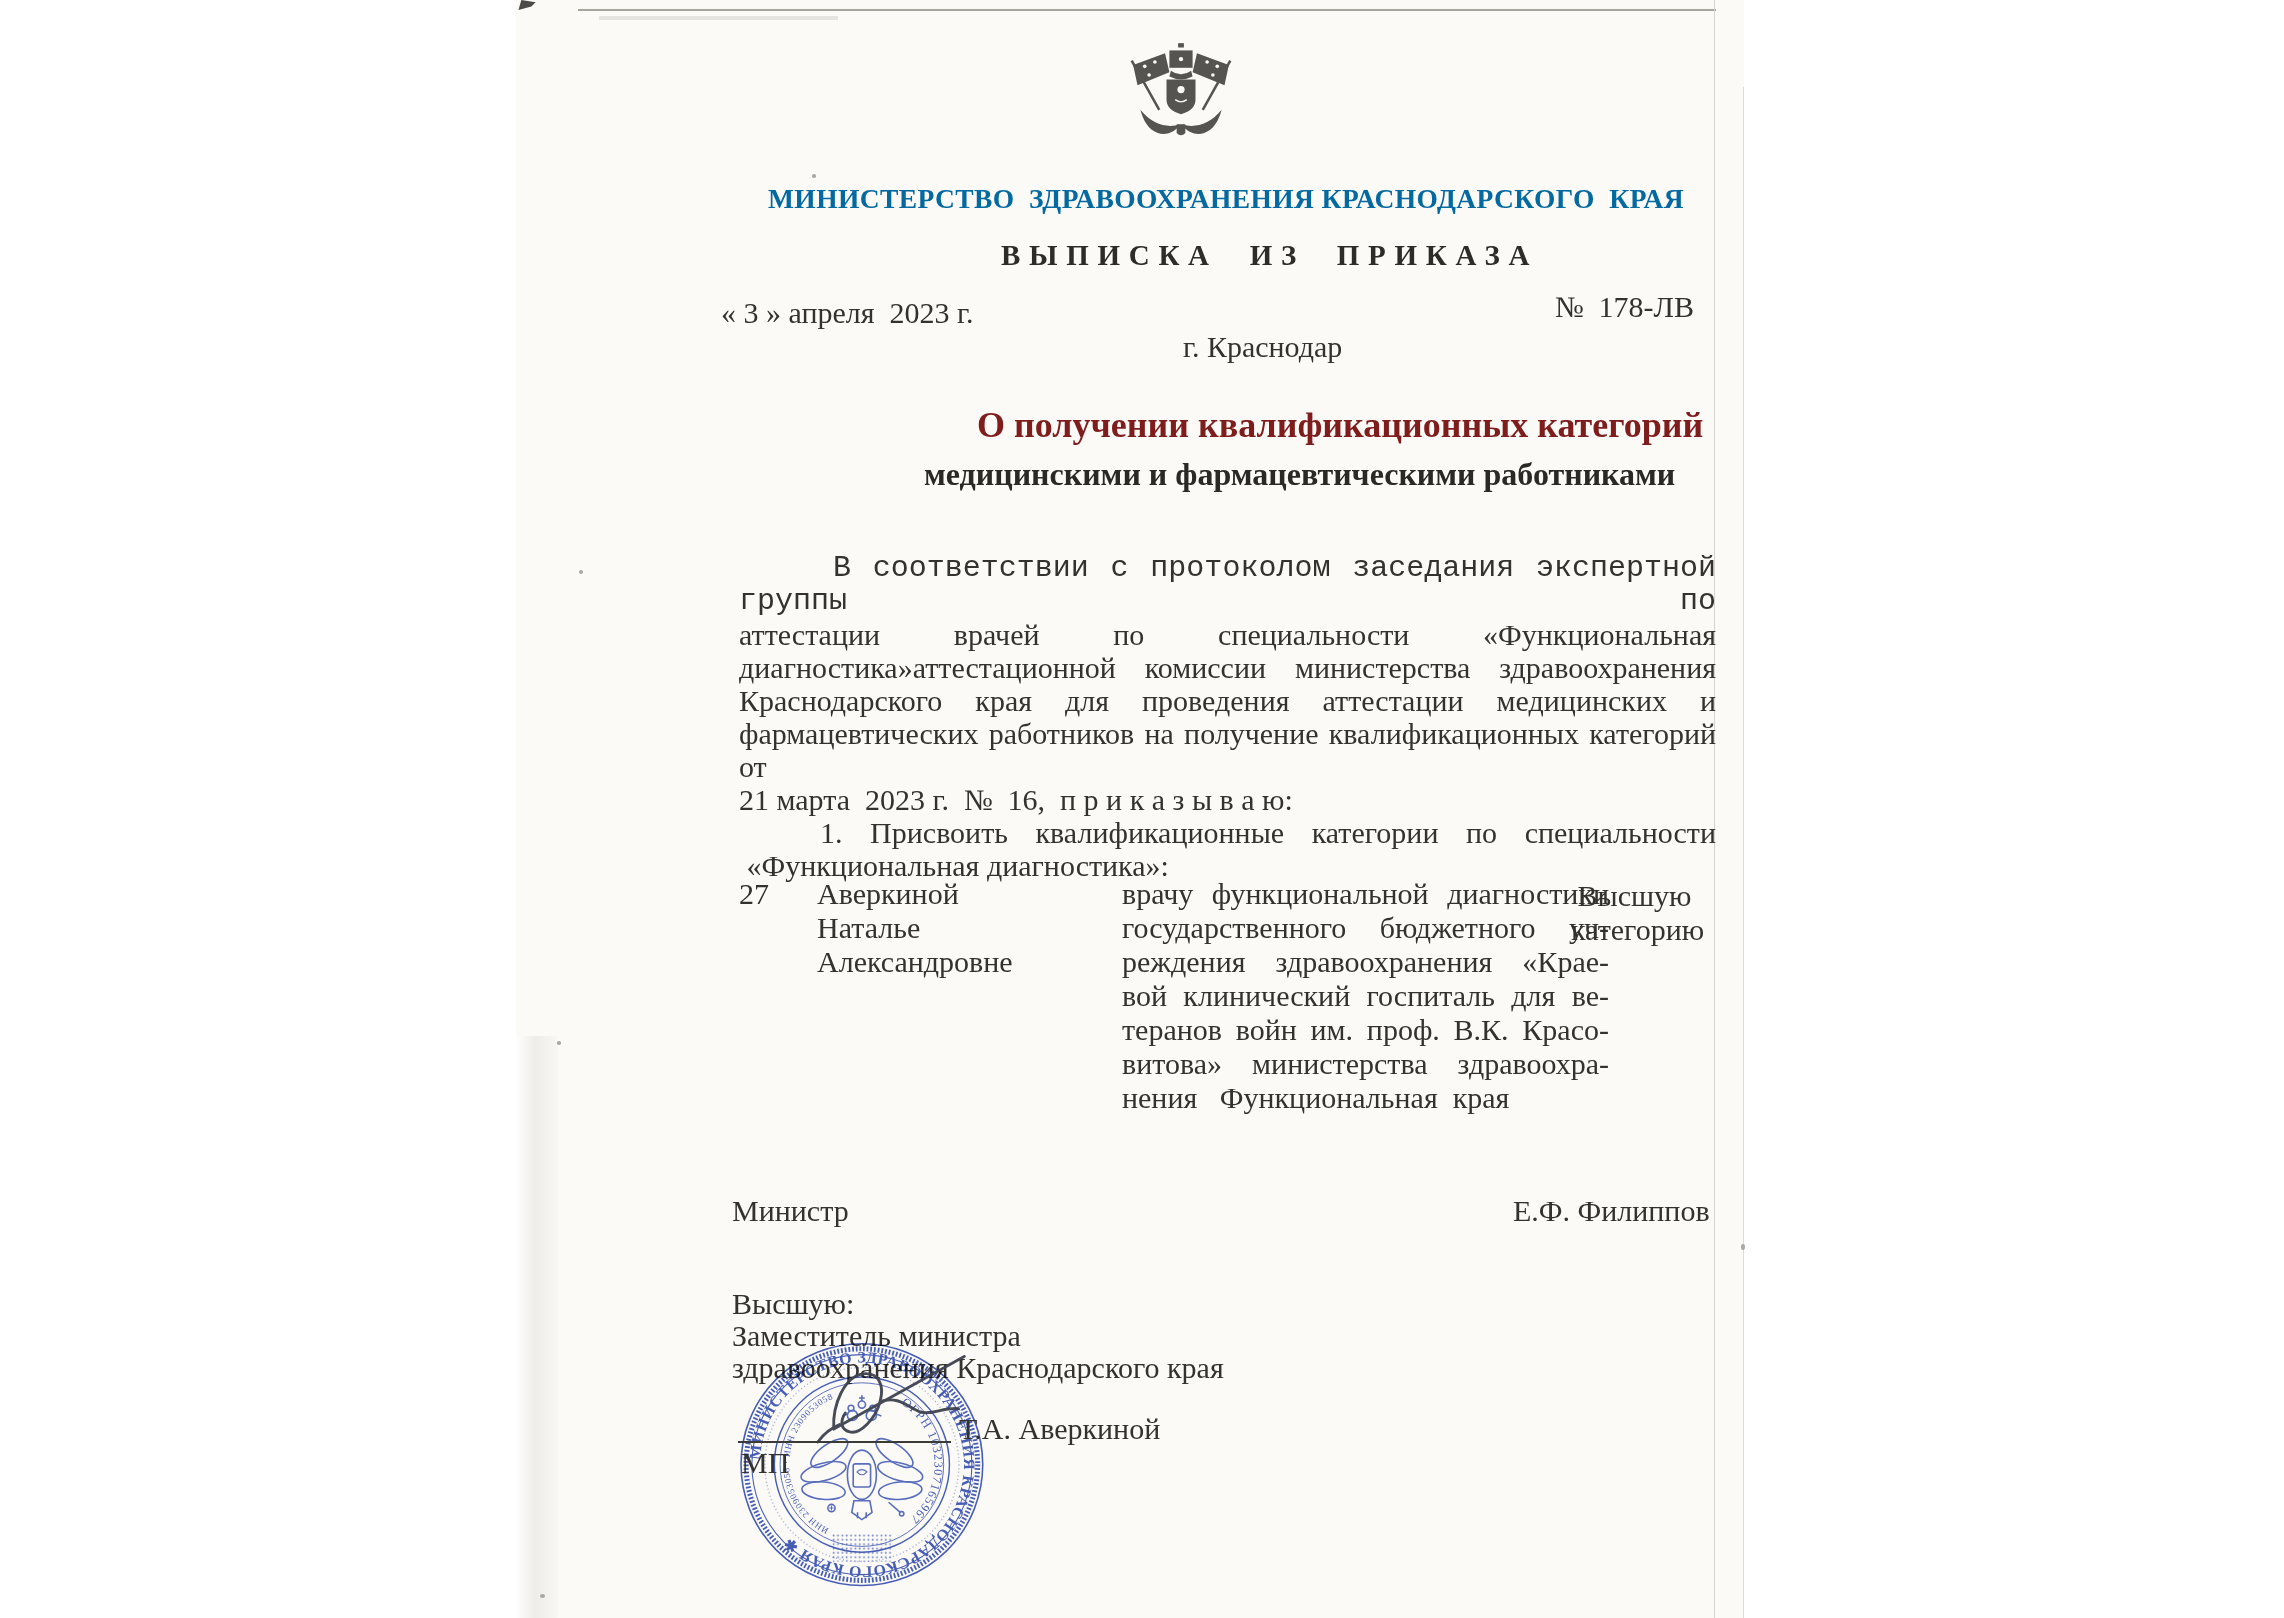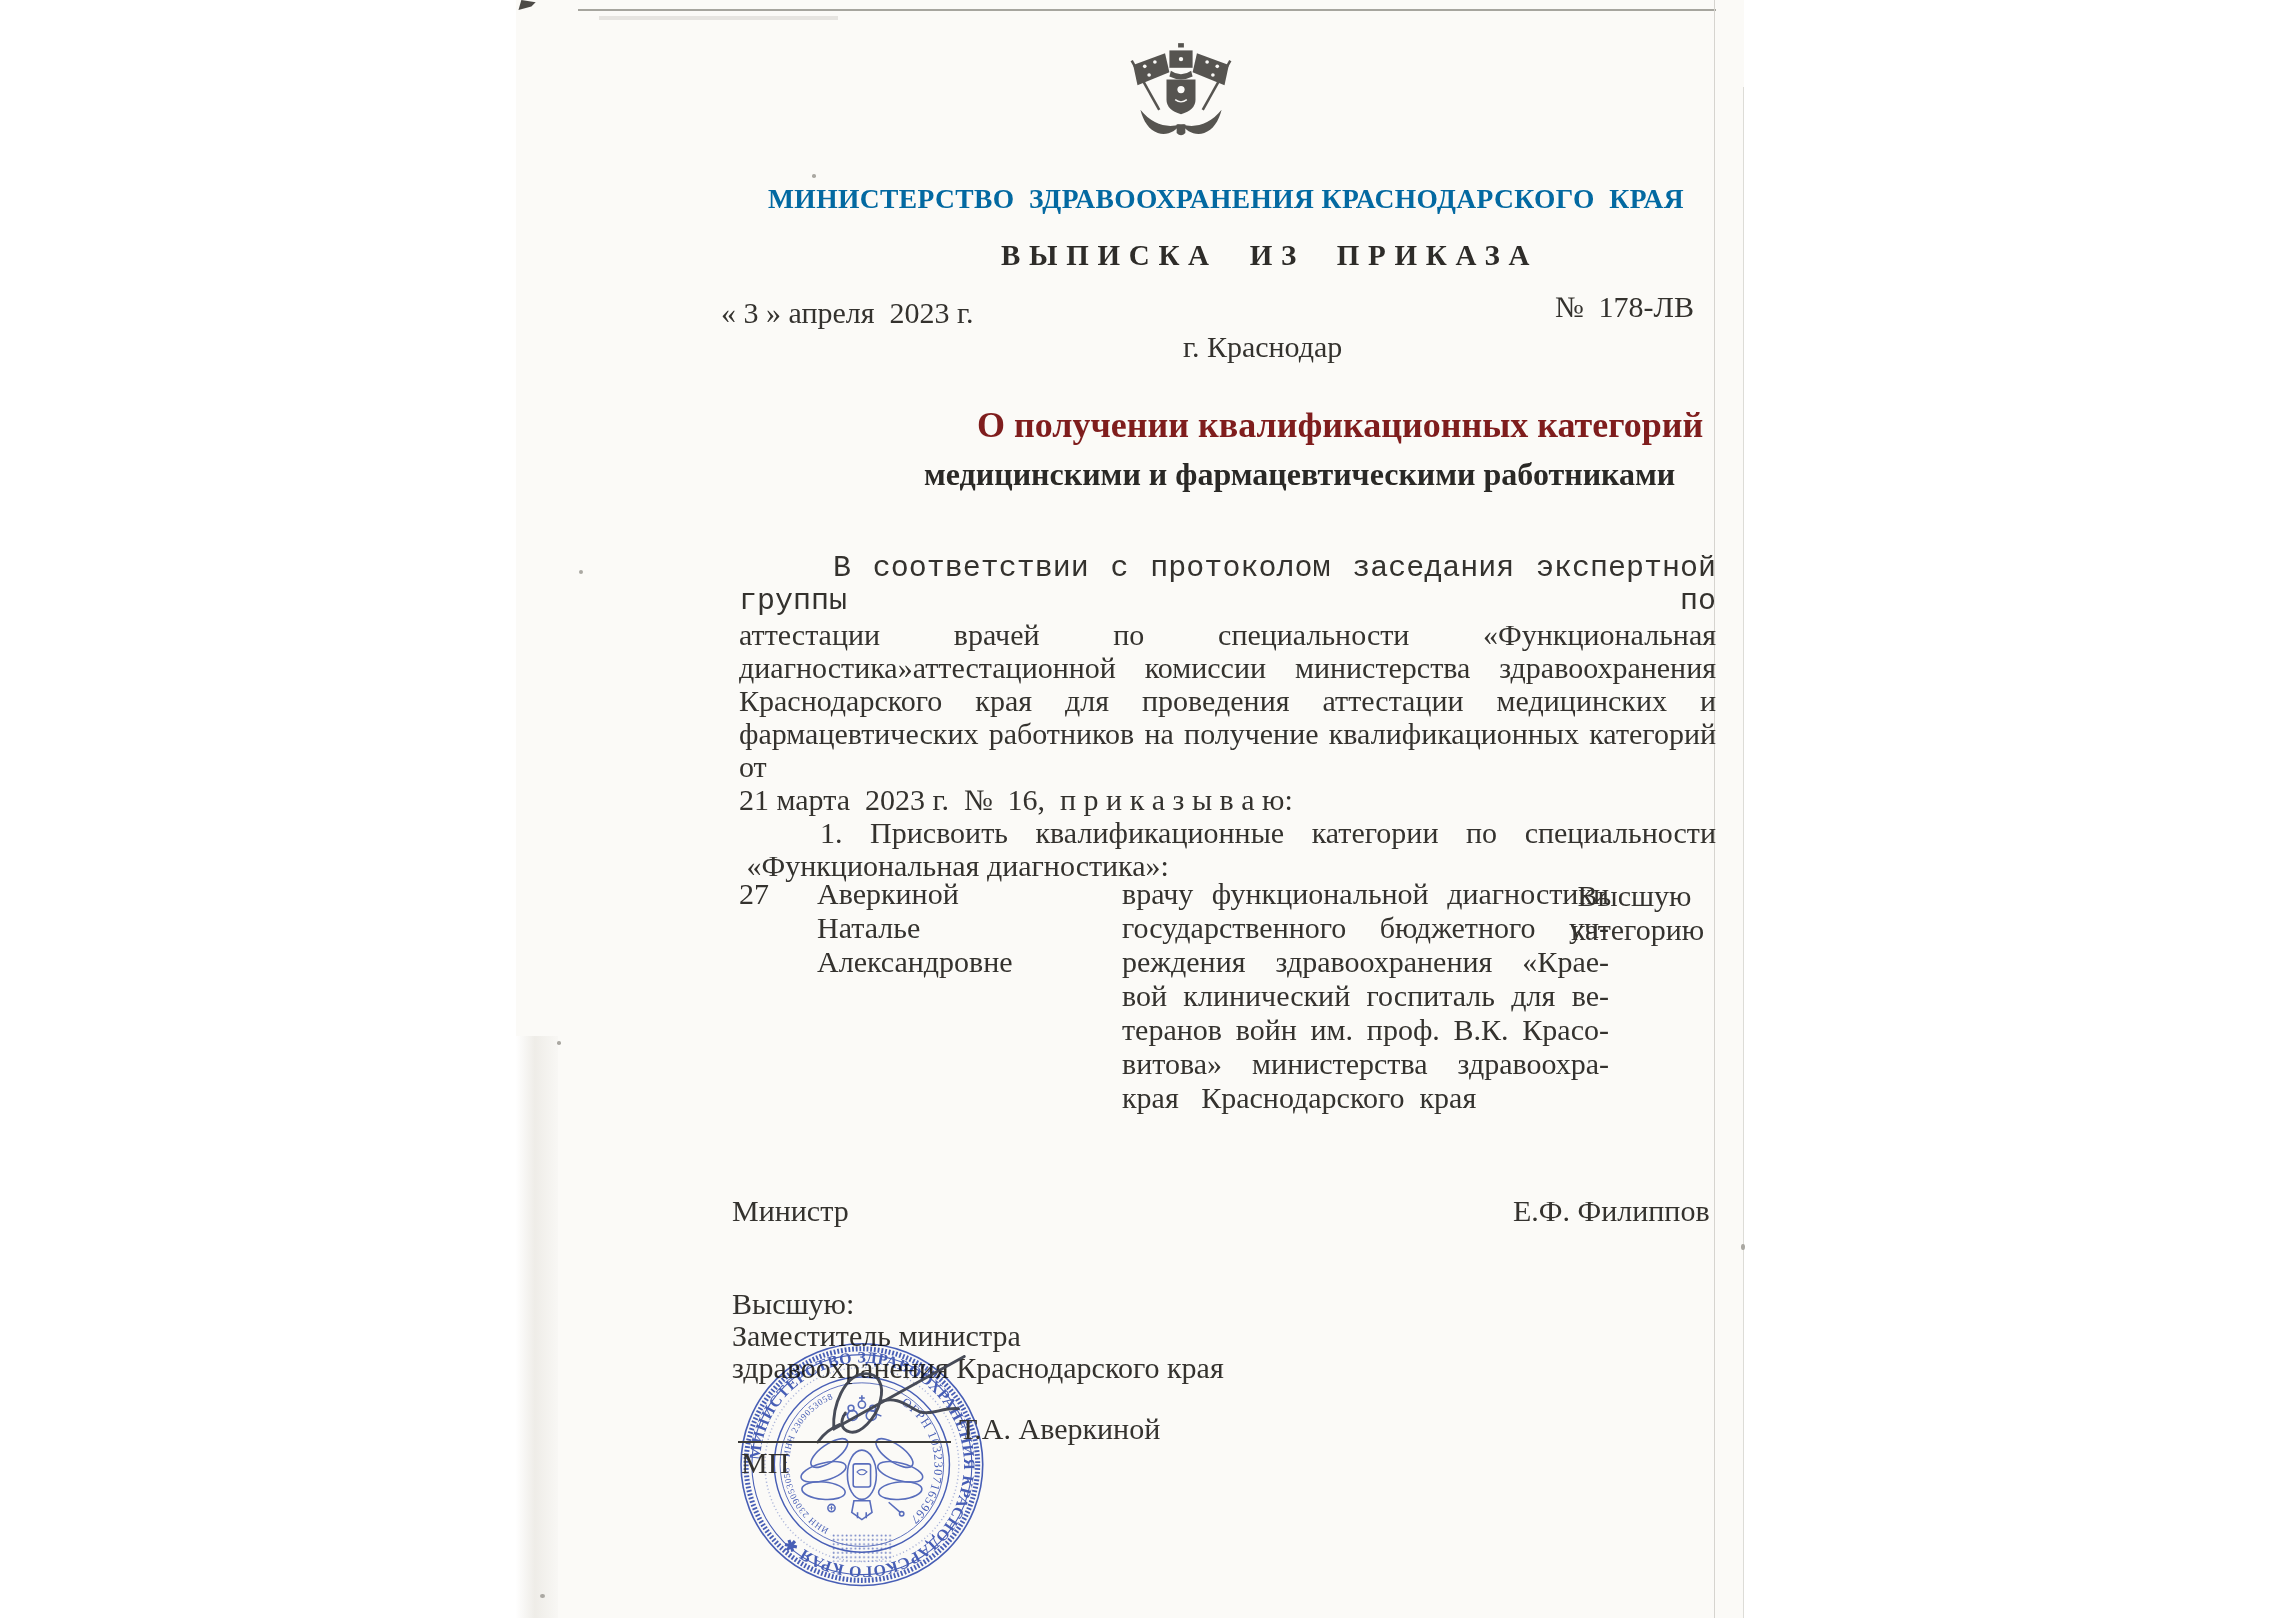--- a/index.html
+++ b/index.html
@@ -137,21 +137,21 @@
     <div class="ln">Александровне</div>
   </div>
 <div class="colocc">
 
 <div class="ln just">врачу функциональной диагностики</div>
     <div class="ln just">государственного бюджетного уч-</div>
     <div class="ln just">реждения здравоохранения «Крае-</div>
     <div class="ln just">вой клинический госпиталь для ве-</div>
     <div class="ln just">теранов войн им. проф. В.К. Красо-</div>
     <div class="ln just">витова» министерства здравоохра-</div>
-    <div class="ln">края   Краснодарского  края</div>
+    <div class="ln">нения   Функциональная  края</div>
   </div>
 <div class="colcat">
 
 <div class="ln ctr">Высшую</div>
     <div class="ln">категорию</div>
   </div>
 
 <div class="abs txt ministerlbl">Министр</div>
 <div class="abs txt ministername">Е.Ф. Филиппов</div>
 

